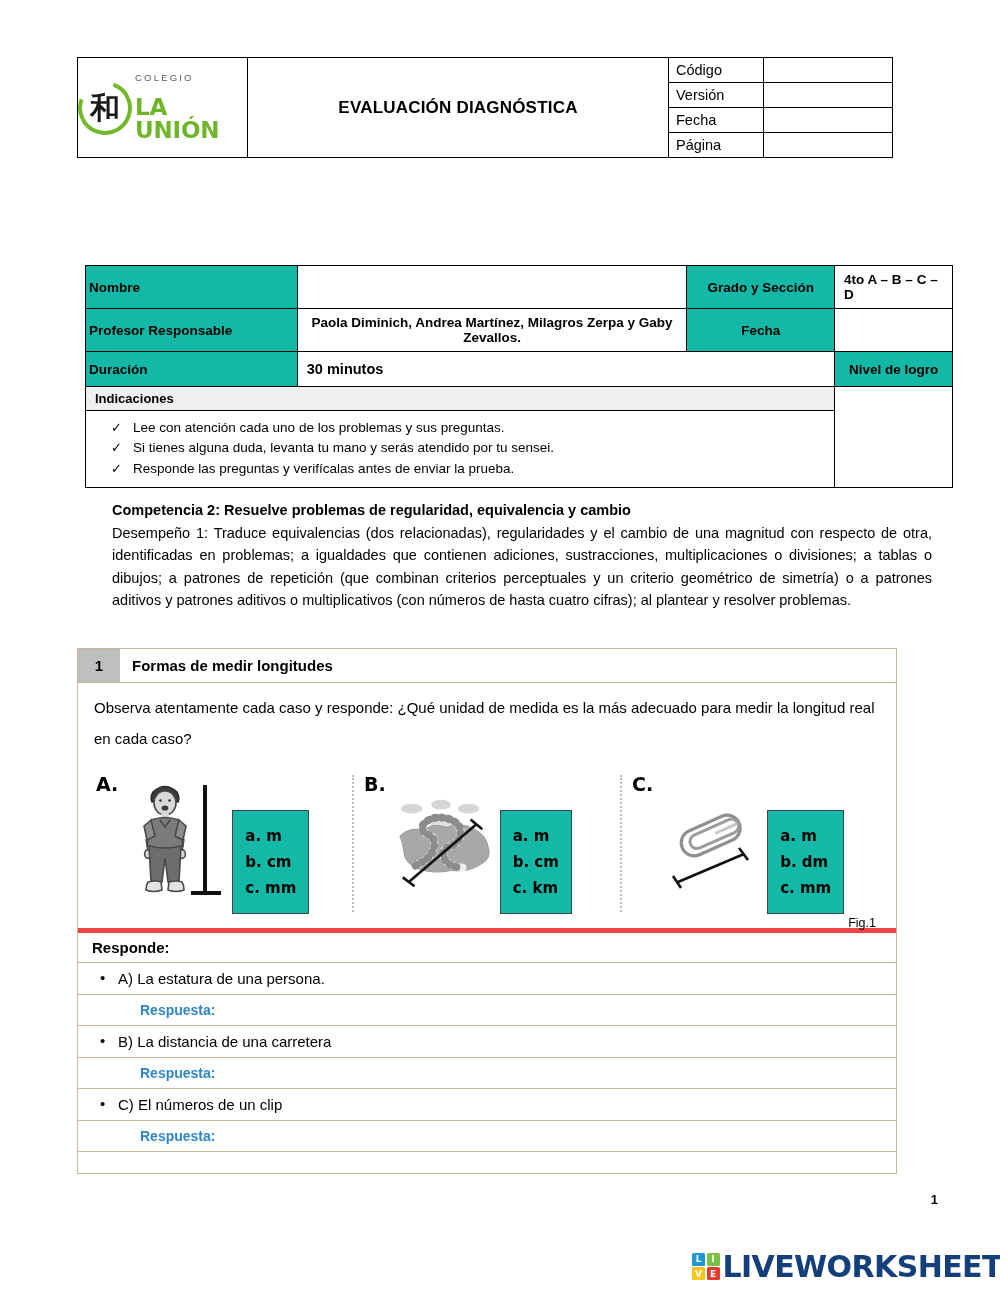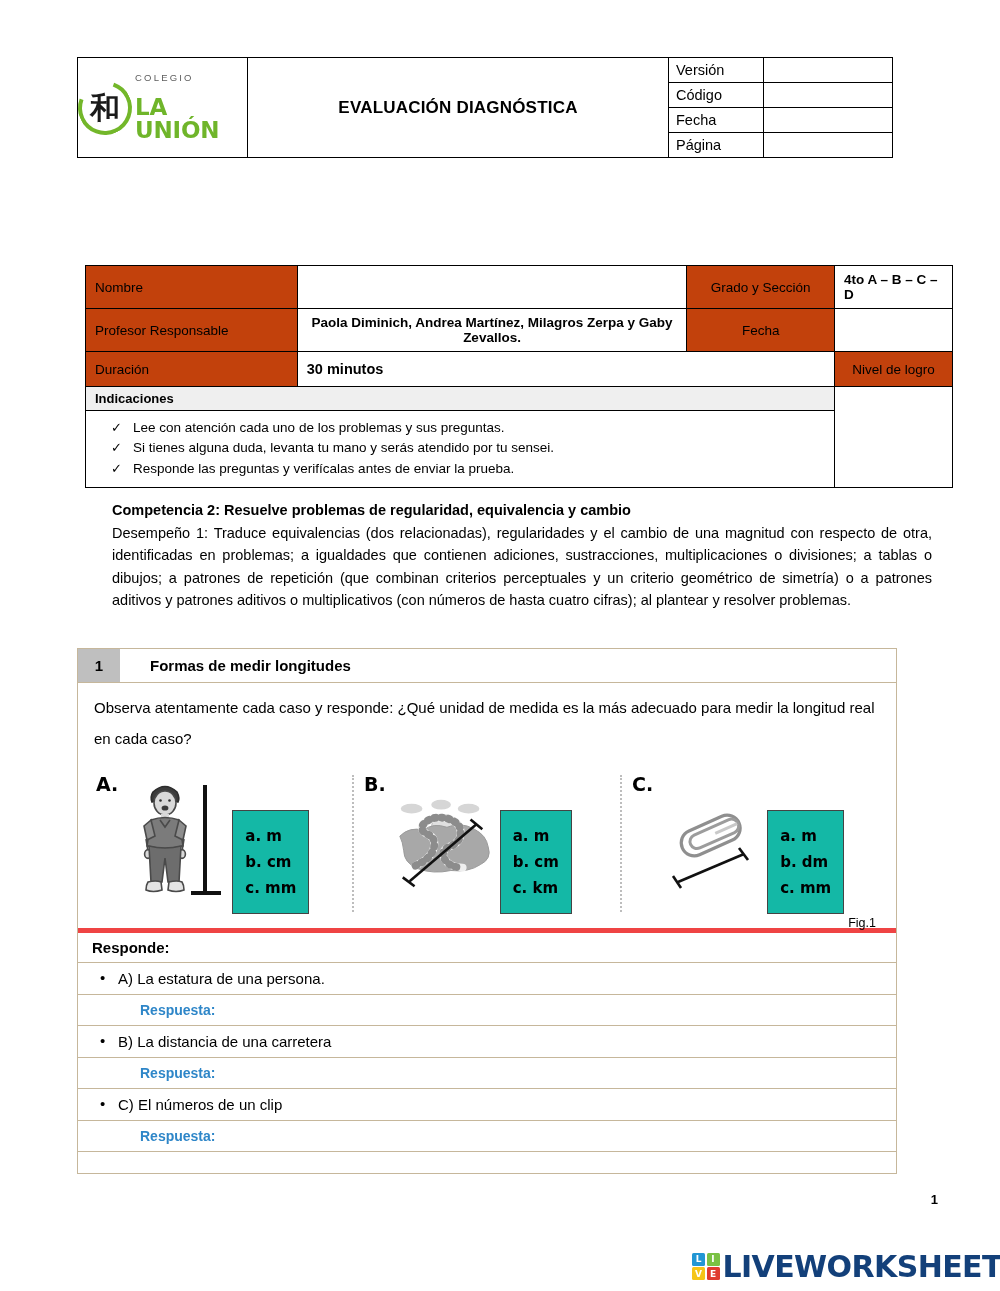--- a/index.html
+++ b/index.html
@@ -80,21 +80,21 @@
   }
 
   
   .info {
     position: absolute; left: 85px; top: 265px;
     width: 868px;
     border-collapse: collapse;
     font-size: 13.5px;
   }
   .info td { border: 1.3px solid #000; vertical-align: middle; }
-  .cell-lbl { background: #c2410c; font-weight: normal; padding: 6px 9px; }
+  .cell-lbl { background: #14b8a6; font-weight: bold; padding: 6px 3px; }
   .cell-val { background: #fff; padding: 6px 9px; }
   .cell-val.center { text-align: center; font-weight: bold; }
   .cell-lbl.center { text-align: center; }
   .ind-head { background: #efefef; font-weight: bold; padding: 4px 9px; font-size: 13px; }
   .ind-body { padding: 7px 9px 8px 9px; background: #fff; }
   .ind-list { margin: 0; padding: 0; list-style: none; }
   .ind-list li {
     font-size: 13.5px; line-height: 1.5;
     padding-left: 38px; position: relative;
   }
@@ -123,21 +123,21 @@
     border-bottom: 1px solid #c6b79b;
     height: 34px;
   }
   .ex-num {
     width: 42px; background: #bfbfbf;
     display: flex; align-items: center; justify-content: center;
     font-weight: bold; font-size: 15px;
   }
   .ex-title {
     flex: 1; display: flex; align-items: center;
-    padding-left: 30px; font-weight: bold; font-size: 15px;
+    padding-left: 12px; font-weight: bold; font-size: 15px;
   }
   .ex-prompt {
     padding: 10px 16px 14px 16px;
     font-size: 15px; line-height: 2.05;
   }
 
   
   .fig-row {
     display: flex; align-items: stretch;
     padding: 0 12px 10px 12px; position: relative;
@@ -221,25 +221,25 @@
         </div>
         <div class="logo-text">
           <span class="logo-colegio">COLEGIO</span>
           <span class="logo-union">LA UNIÓN</span>
         </div>
       </div>
     </div>
     <div class="hdr-title">EVALUACIÓN DIAGNÓSTICA</div>
     <div class="hdr-meta">
       <div class="hdr-meta-row">
+        <div class="hdr-meta-lbl">Código</div>
+        <div class="hdr-meta-val"></div>
+      </div>
+      <div class="hdr-meta-row">
         <div class="hdr-meta-lbl">Versión</div>
-        <div class="hdr-meta-val"></div>
-      </div>
-      <div class="hdr-meta-row">
-        <div class="hdr-meta-lbl">Código</div>
         <div class="hdr-meta-val"></div>
       </div>
       <div class="hdr-meta-row">
         <div class="hdr-meta-lbl">Fecha</div>
         <div class="hdr-meta-val"></div>
       </div>
       <div class="hdr-meta-row">
         <div class="hdr-meta-lbl">Página</div>
         <div class="hdr-meta-val"></div>
       </div>

